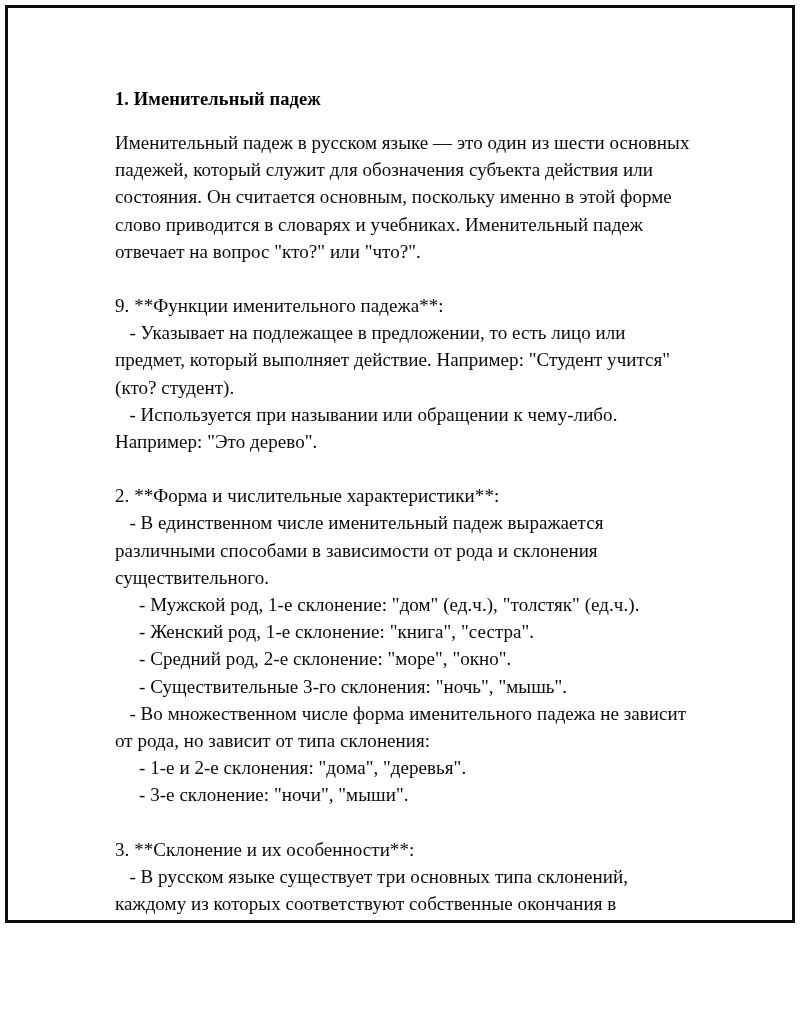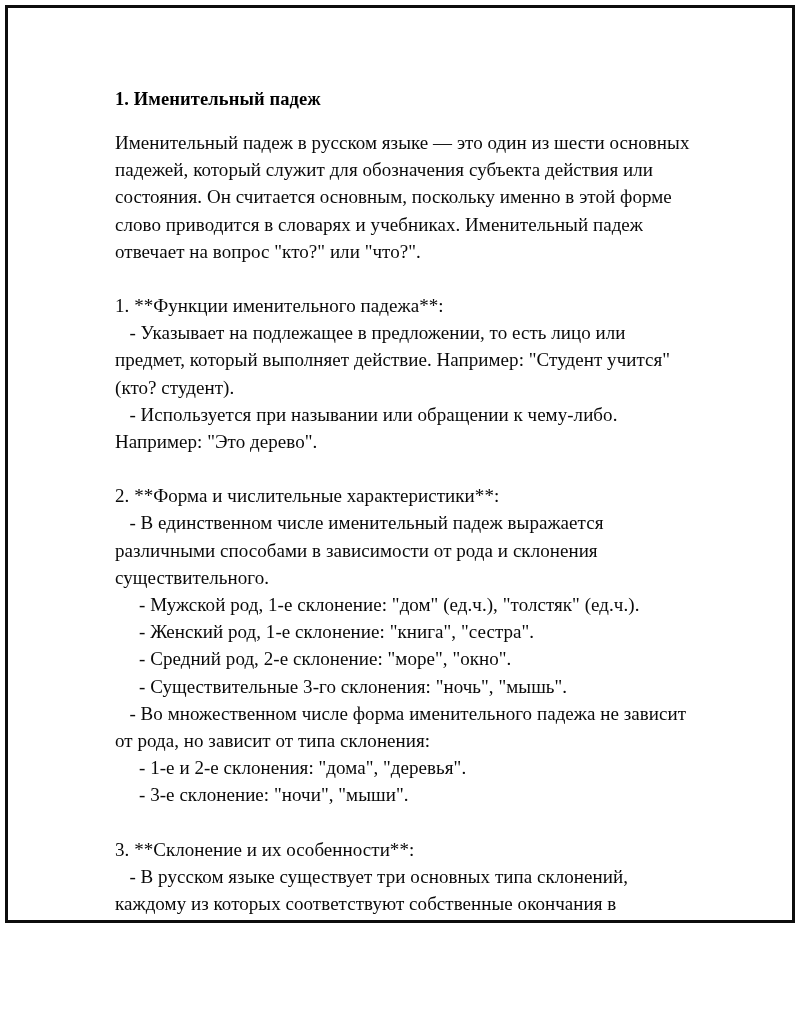--- a/index.html
+++ b/index.html
@@ -71,21 +71,21 @@
 <body>
 
 <div class="page-frame">
   <div class="page-inner">
     <div class="doc-body">
 
       <h1 class="doc-heading">1. Именительный падеж</h1>
 
       <p class="block">Именительный падеж в русском языке — это один из шести основных падежей, который служит для обозначения субъекта действия или состояния. Он считается основным, поскольку именно в этой форме слово приводится в словарях и учебниках. Именительный падеж отвечает на вопрос "кто?" или "что?".</p>
 
-      <p class="block">1. **Функции именительного падежа**:
+      <p class="block">9. **Функции именительного падежа**:
    - Указывает на подлежащее в предложении, то есть лицо или предмет, который выполняет действие. Например: "Студент учится" (кто? студент).
    - Используется при назывании или обращении к чему-либо. Например: "Это дерево".</p>
 
       <p class="block">2. **Форма и числительные характеристики**:
    - В единственном числе именительный падеж выражается различными способами в зависимости от рода и склонения существительного.
      - Мужской род, 1-е склонение: "дом" (ед.ч.), "толстяк" (ед.ч.).
      - Женский род, 1-е склонение: "книга", "сестра".
      - Средний род, 2-е склонение: "море", "окно".
      - Существительные 3-го склонения: "ночь", "мышь".
    - Во множественном числе форма именительного падежа не зависит от рода, но зависит от типа склонения:

